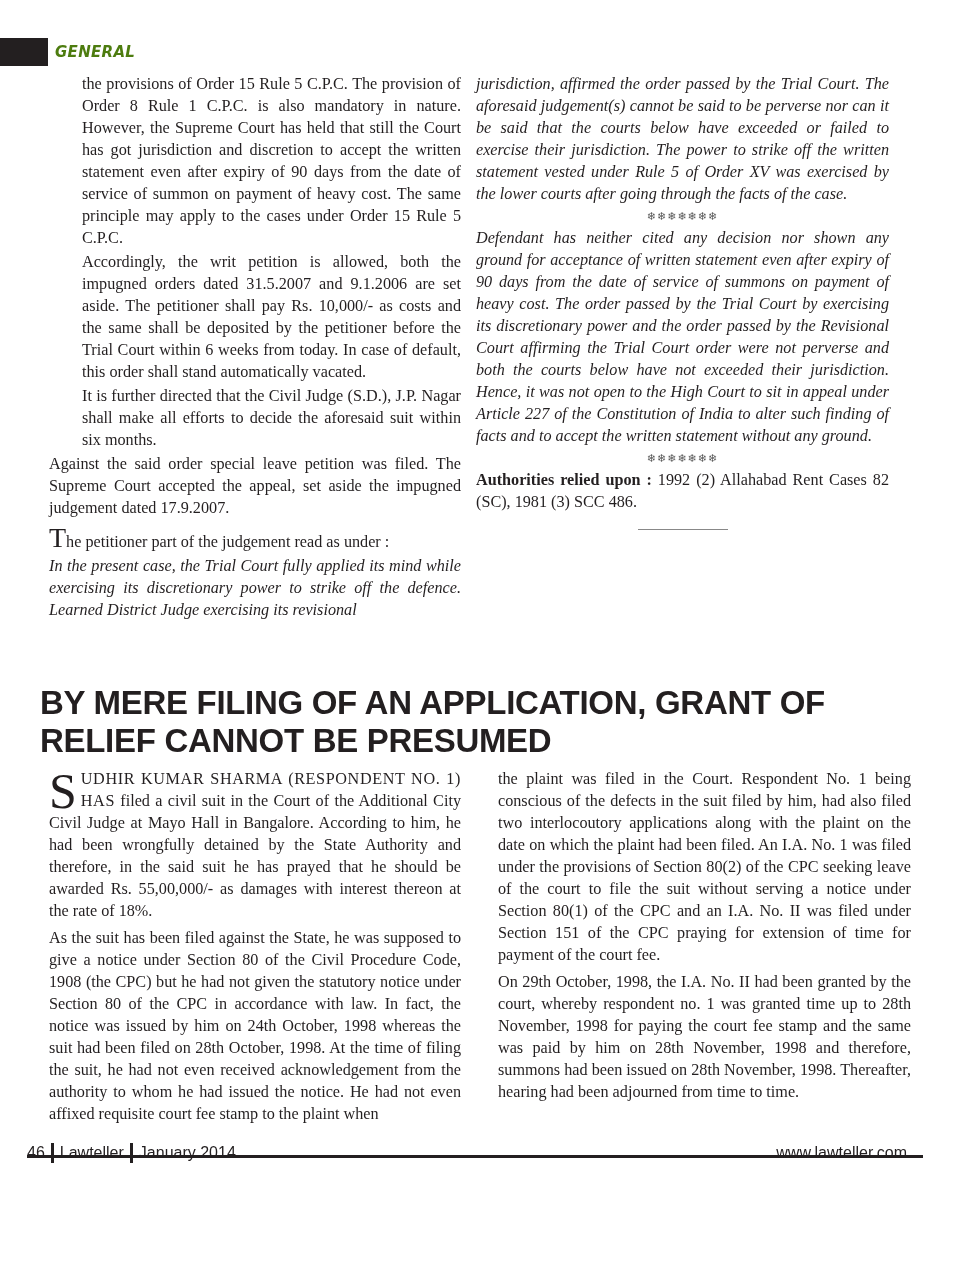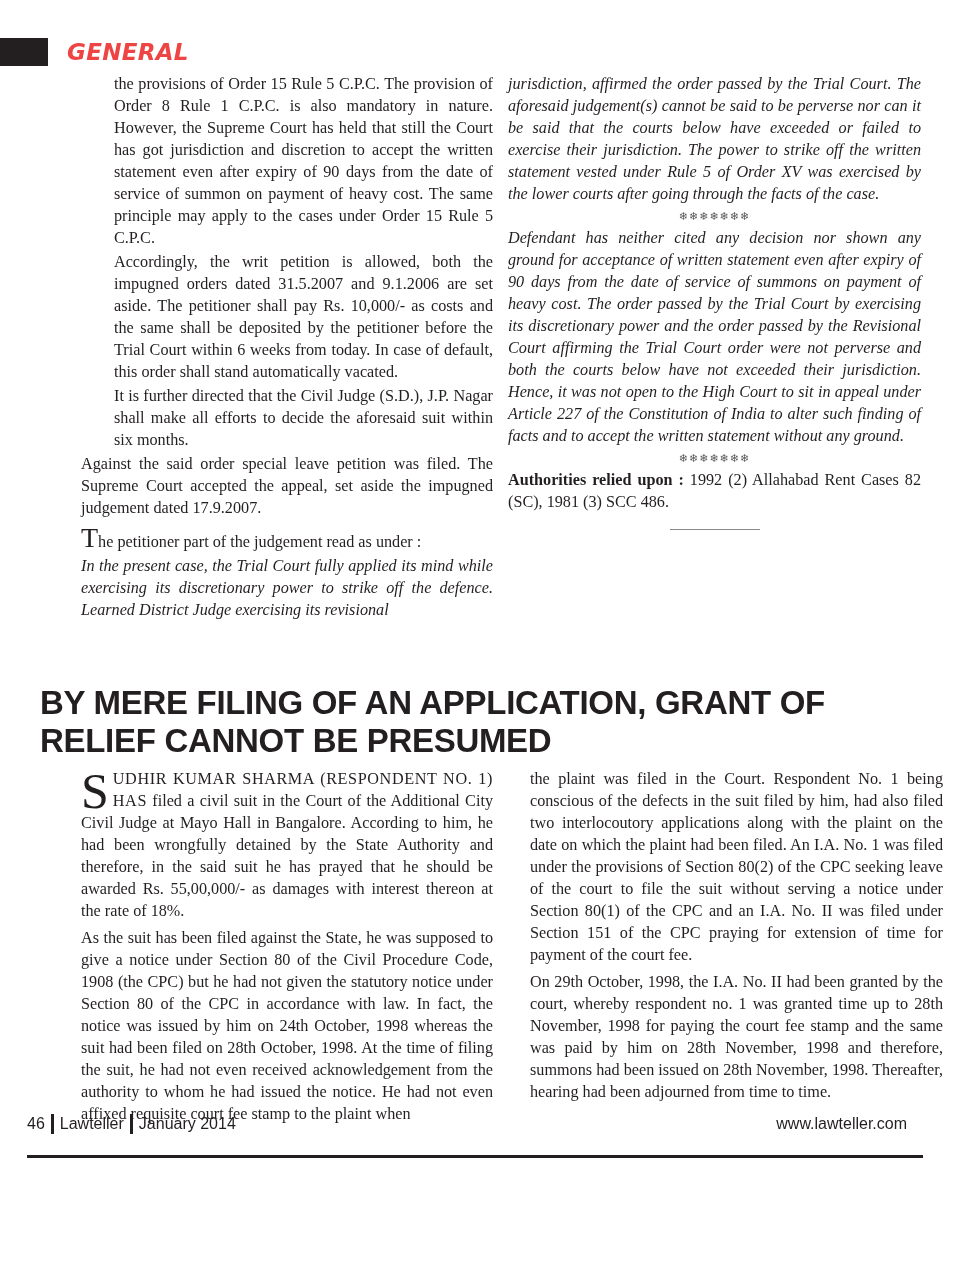--- a/index.html
+++ b/index.html
@@ -1,39 +1,39 @@
 <!DOCTYPE html>
 <html><head>
 <meta charset="utf-8">
 <style>
   html, body { margin: 0; padding: 0; background: #ffffff; }
   body { width: 959px; height: 1280px; position: relative; overflow: hidden; color: #231f20; font-family: "Liberation Serif", "DejaVu Serif", serif; }
   .section-tag { position: absolute; left: 0; top: 38px; height: 28px; display: flex; align-items: center; }
   .section-tag .bar { width: 48px; height: 28px; background: #231f20; }
-  .section-tag .label { margin-left: 19px; font-family: "DejaVu Sans", "Liberation Sans", sans-serif; font-style: italic; font-weight: 600; font-size: 23px; color: #ef4444; letter-spacing: 0.3px; }
-  .col { position: absolute; font-size: 16.2px; line-height: 22px; margin-left: 32px; }
+  .section-tag .label { margin-left: 7px; font-family: "DejaVu Sans", "Liberation Sans", sans-serif; font-style: italic; font-weight: 600; font-size: 15px; color: #4d7c0f; letter-spacing: 0.3px; }
+  .col { position: absolute; font-size: 16.2px; line-height: 22px; }
   .col p { margin: 0; text-align: justify; }
   .left-top { left: 49px; top: 73px; width: 412px; }
   .indent { padding-left: 33px; }
   .indent p { margin-bottom: 2px; }
   .gap { margin-top: 2px !important; }
   .lead { margin-top: 8px !important; }
   .dropcap-T { font-size: 28px; line-height: 22px; }
   .ital { font-style: italic; }
   .right-top { left: 476px; top: 73px; width: 413px; }
   .stars { text-align: center !important; font-size: 11px; color: #555; letter-spacing: 1px; line-height: 22px; }
   .end-rule { width: 90px; height: 1px; background: #888; margin: 16px auto 0; }
   .headline { position: absolute; left: 40px; top: 684px; width: 880px; text-align: left; font-family: "Liberation Sans", "DejaVu Sans", sans-serif; font-weight: bold; font-size: 33px; line-height: 38px; color: #231f20; letter-spacing: -0.3px; }
   .left-bot { left: 49px; top: 768px; width: 412px; }
   .right-bot { left: 498px; top: 768px; width: 413px; }
   .dropcap-S { float: left; font-size: 50px; line-height: 40px; margin: 3px 4px 0 0; }
   .caps { letter-spacing: 0.6px; }
   .para-gap { margin-top: 5px !important; }
   .footer-rule { position: absolute; left: 27px; top: 1155px; width: 896px; height: 3px; background: #231f20; }
-  .footer { position: absolute; left: 27px; top: 1112px; width: 880px; height: 24px; font-family: "Liberation Sans", "DejaVu Sans", sans-serif; font-size: 16px; color: #231f20; display: flex; align-items: center; }
+  .footer { position: absolute; left: 27px; top: 1141px; width: 880px; height: 24px; font-family: "Liberation Sans", "DejaVu Sans", sans-serif; font-size: 16px; color: #231f20; display: flex; align-items: center; }
   .footer .sep { display: inline-block; width: 3px; height: 20px; background: #231f20; margin: 0 6px; }
   .footer .site { margin-left: auto; }
 </style>
 </head>
 <body>
 
 <div class="section-tag">
   <div class="bar"></div>
   <div class="label">GENERAL</div>
 </div>

